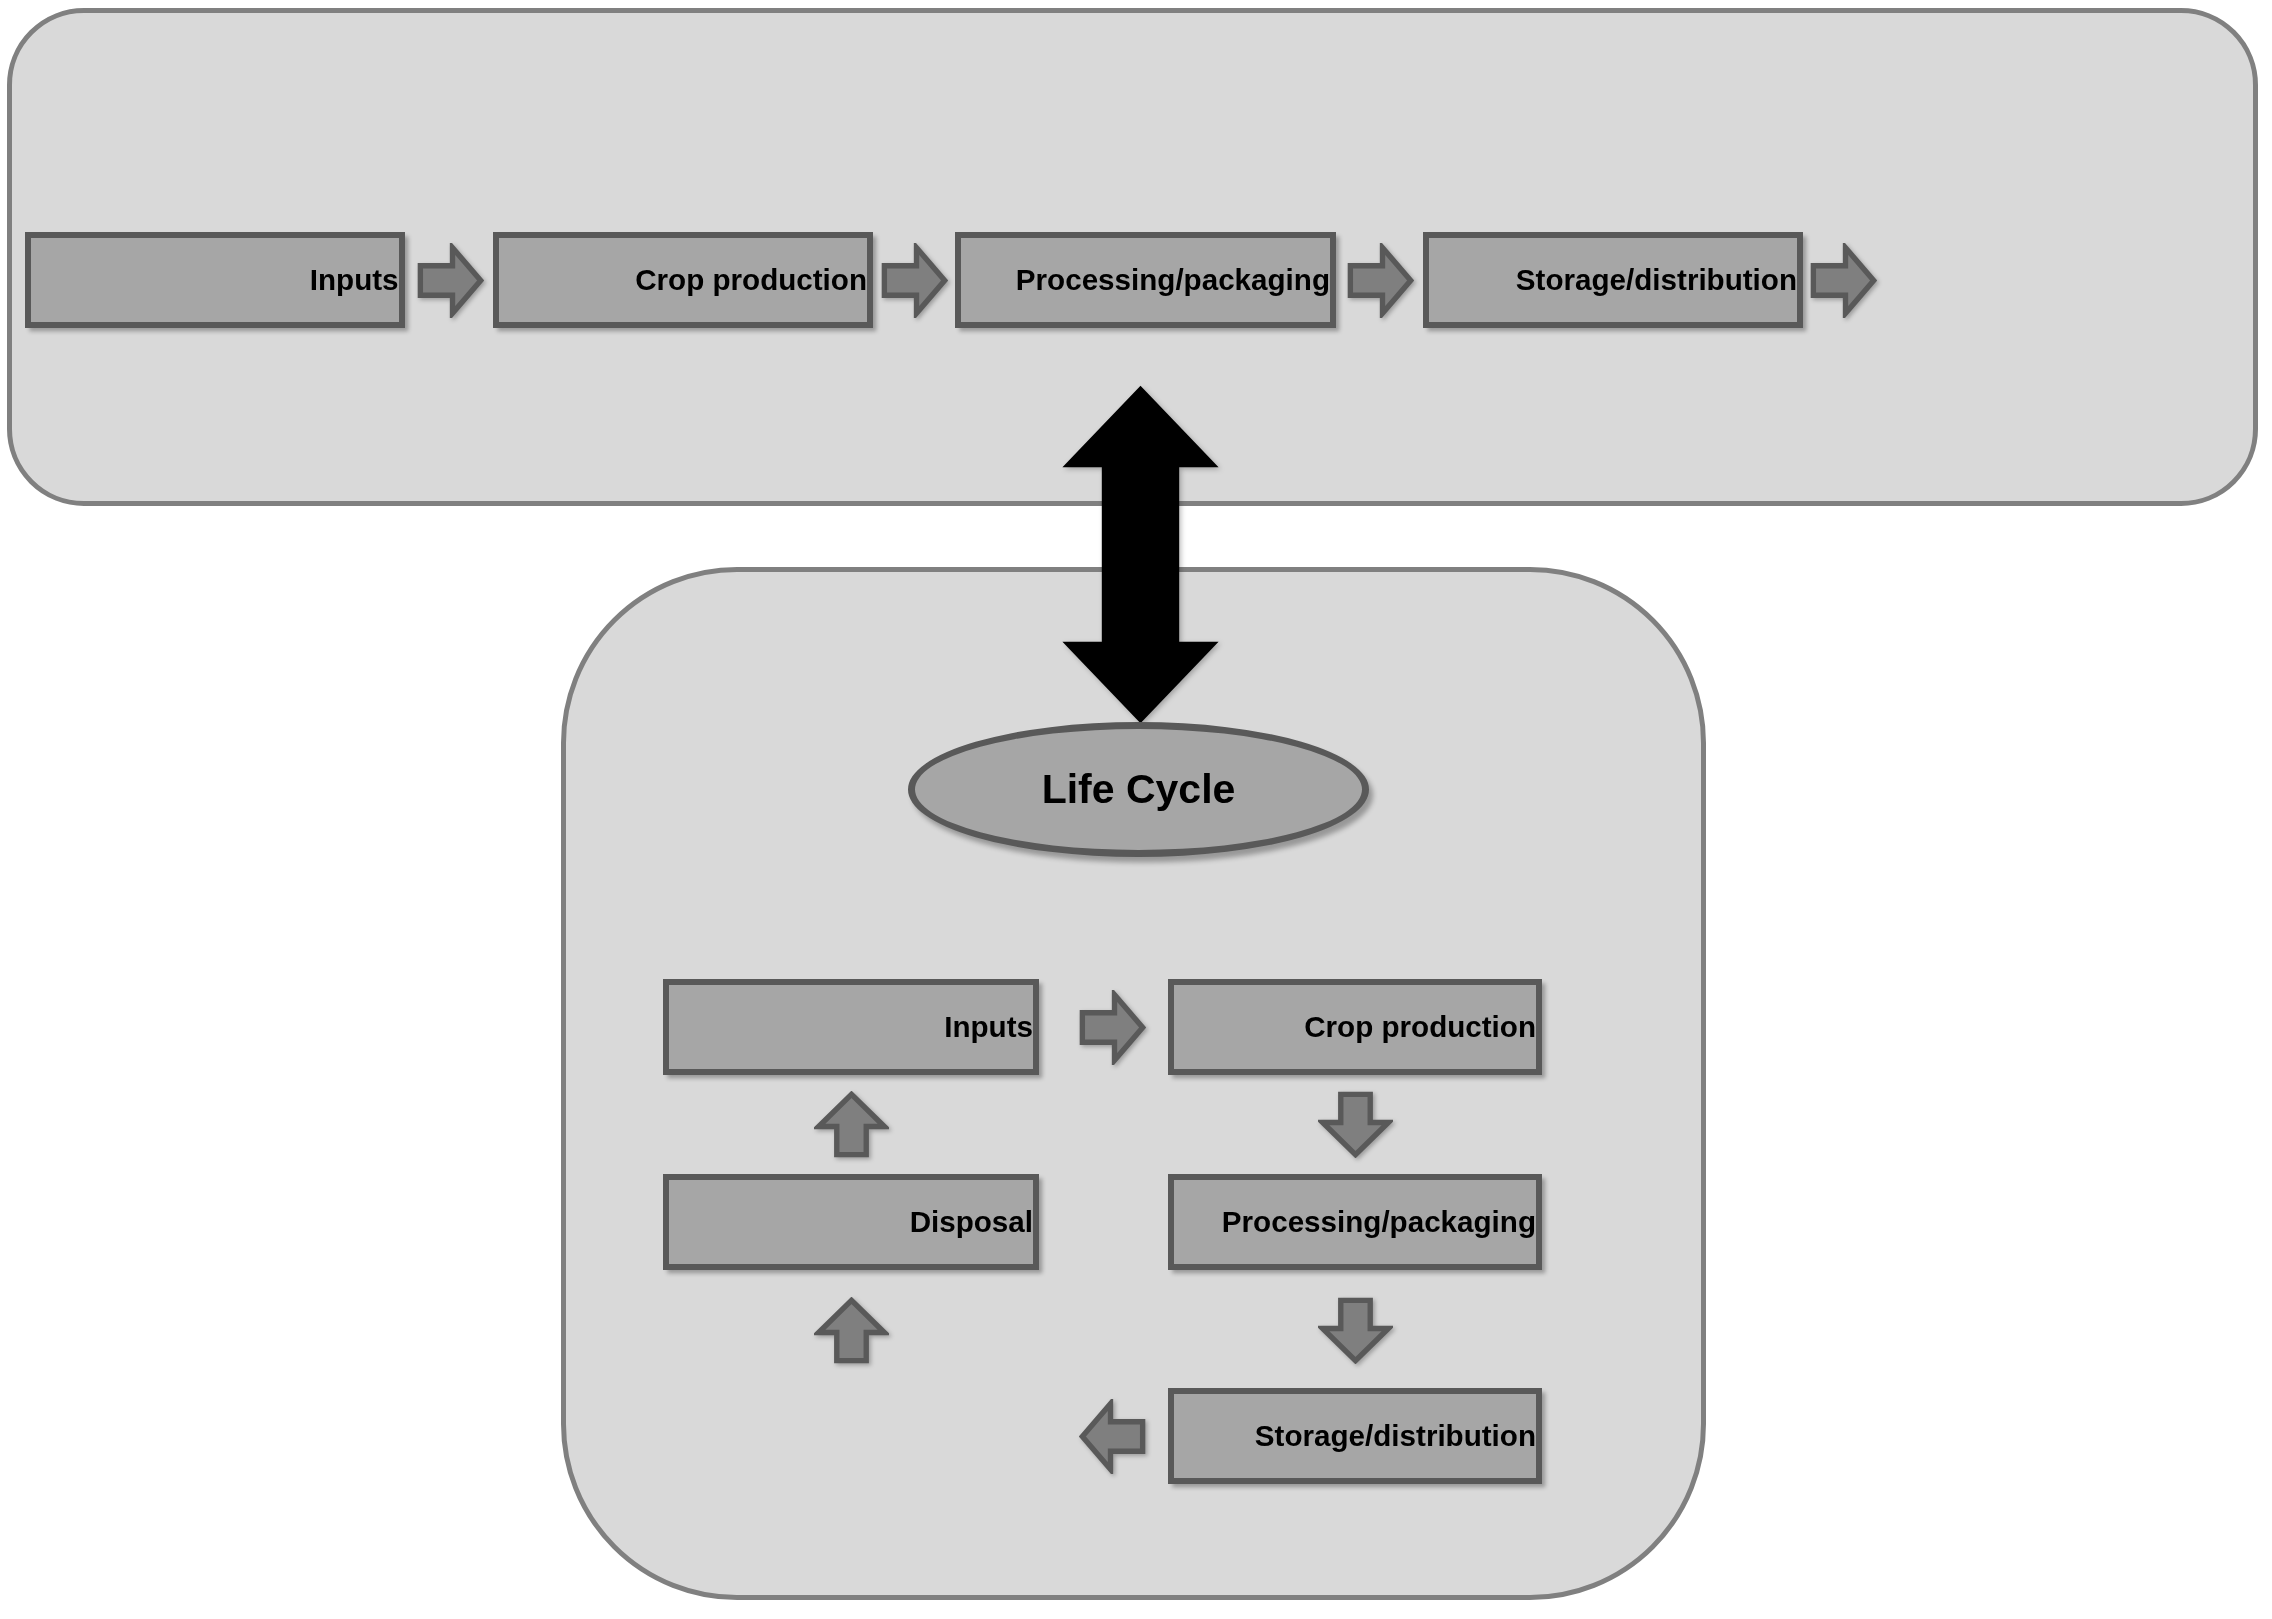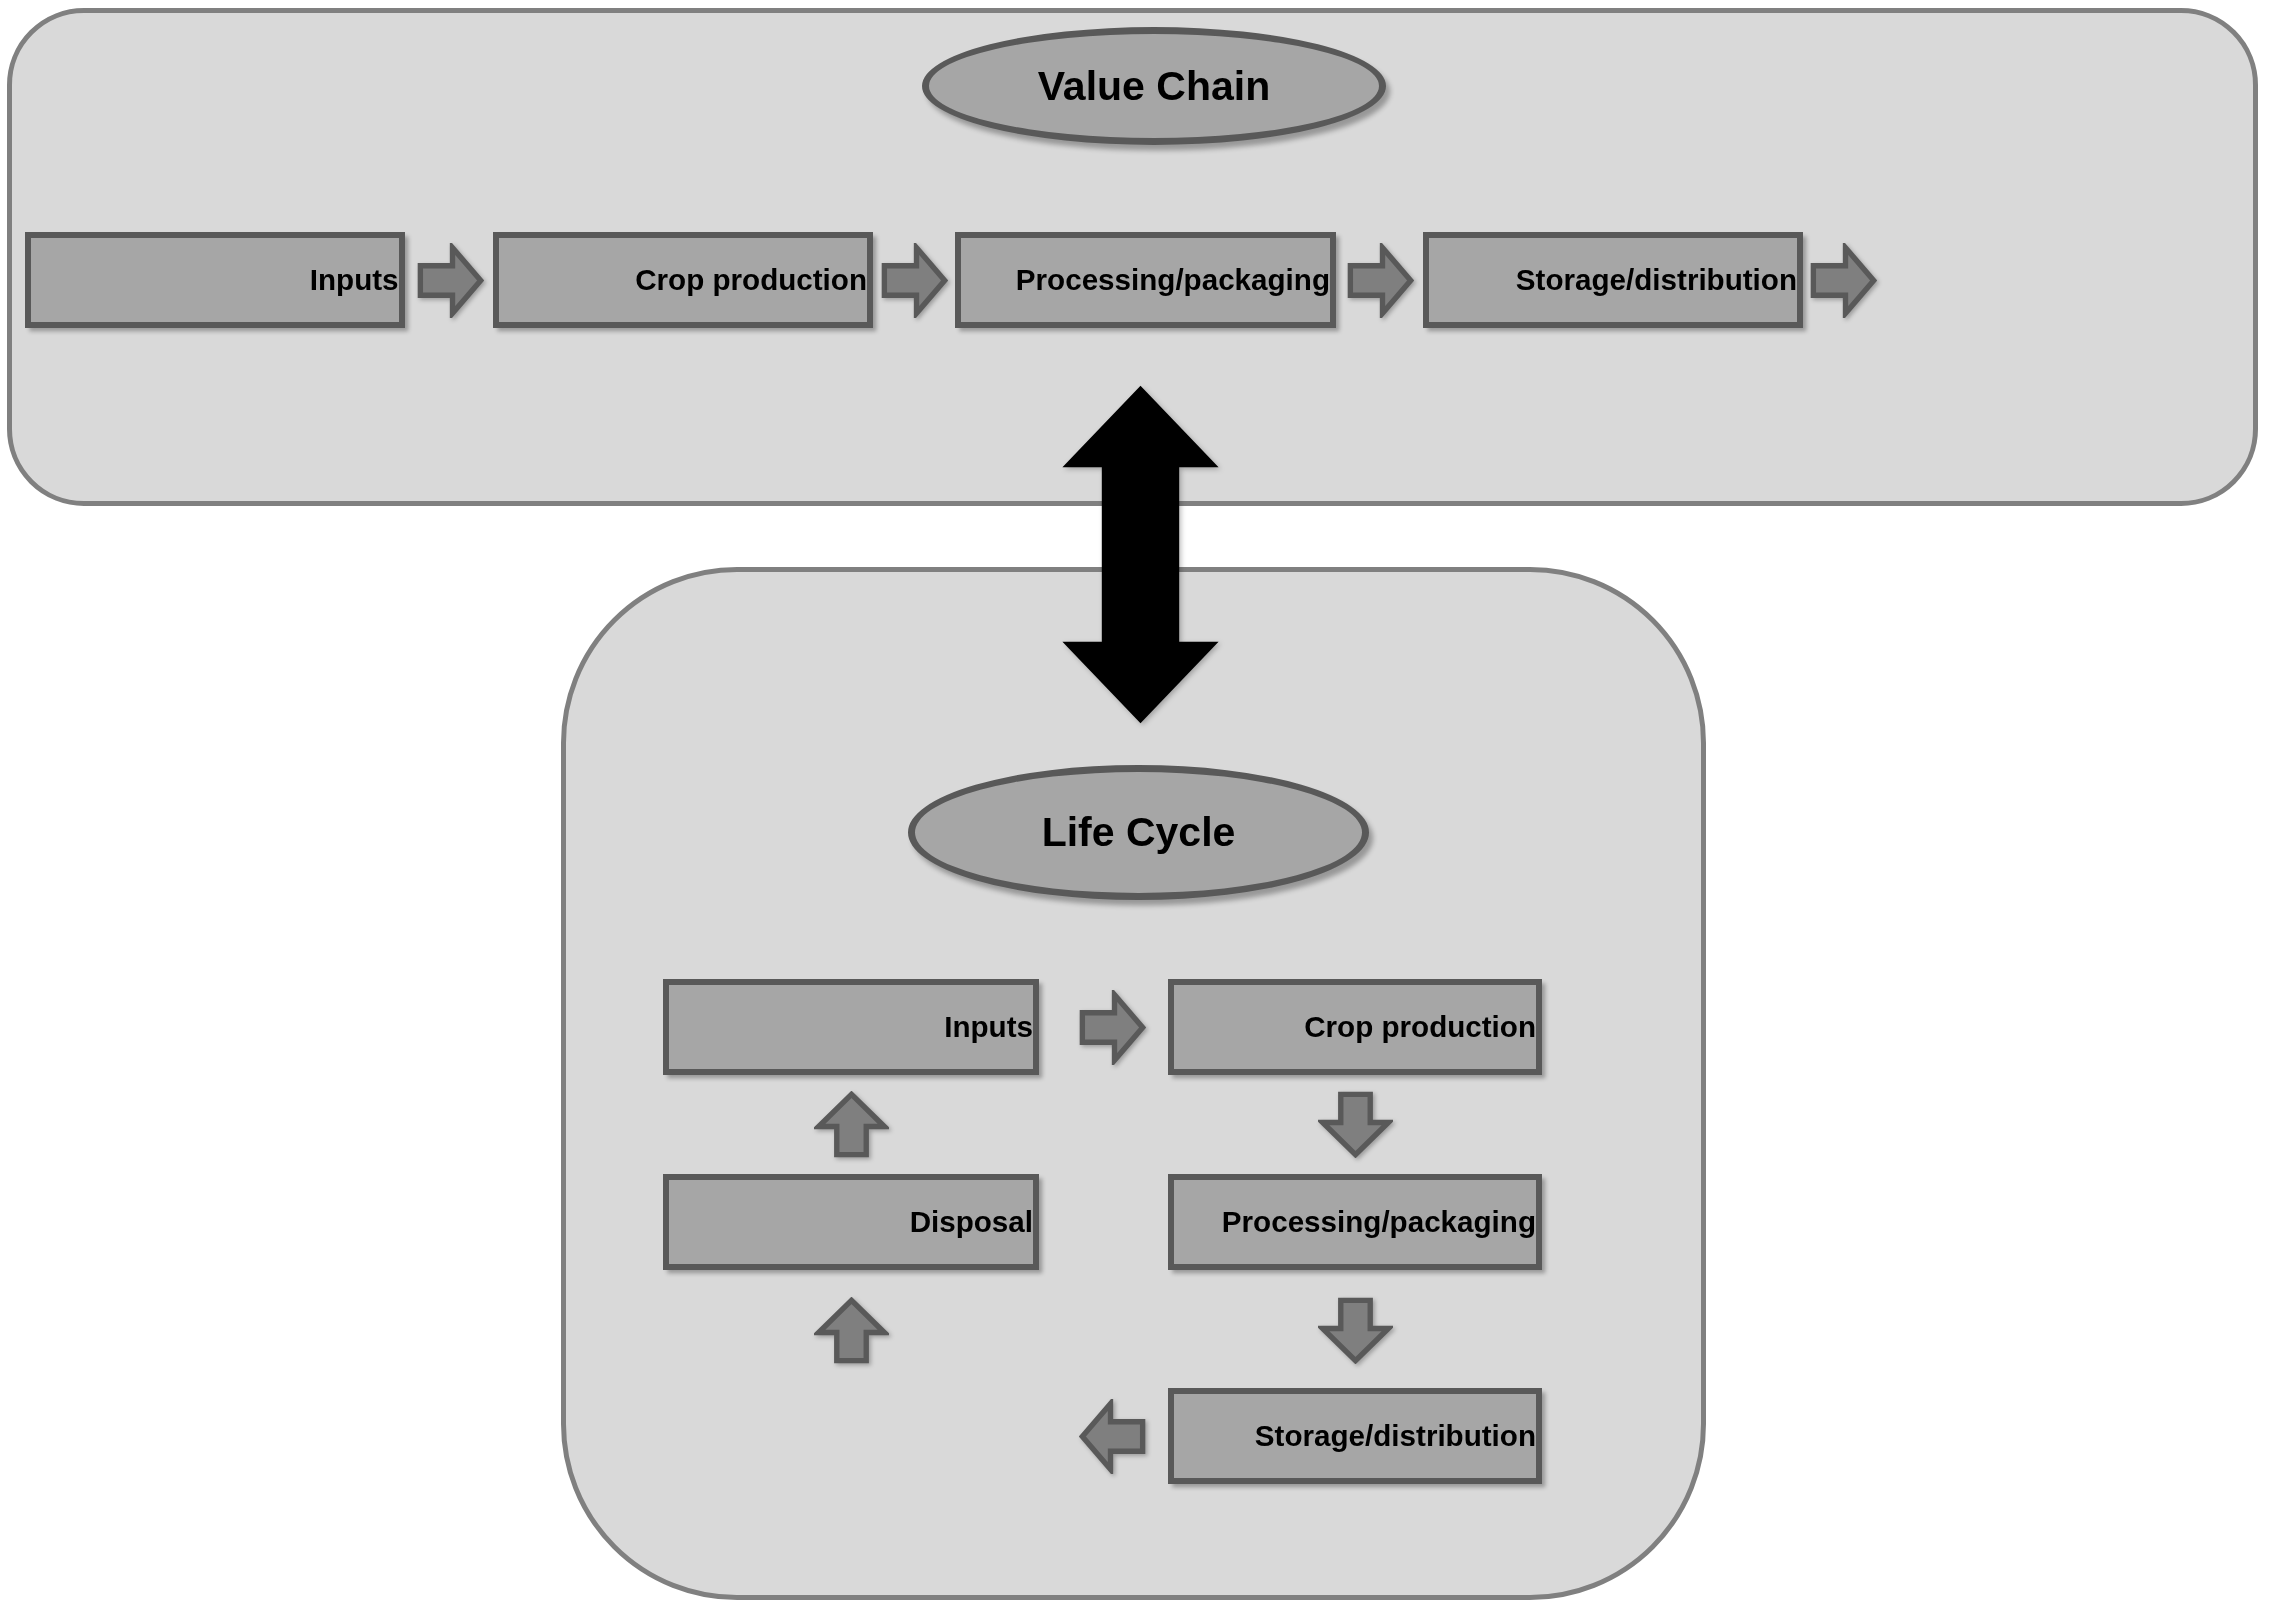--- a/index.html
+++ b/index.html
@@ -82,23 +82,20 @@
     fill: var(--connector-fill, #000000);
   }
 </style>
 </head>
 <body>
 
 <div class="stage">
 
   <section class="panel top-panel"></section>
 
-  <div class="ellipse" style="left:922px; top:27px; width:464px; height:118px;">
-    <span>Value Chain</span>
-  </div>
 
   <div class="node" style="left:24.6px; top:232px; width:380px;">
     <span>Inputs</span>
   </div>
 
   <svg class="block-arrow" style="left:417px; top:243px;" width="67" height="75" viewBox="0 0 100 112">
     <polygon points="5,34 53,34 53,7 95,56 53,105 53,78 5,78"></polygon>
   </svg>
 
   <div class="node" style="left:493px; top:232px; width:380px;">
@@ -125,21 +122,21 @@
     <polygon points="5,34 53,34 53,7 95,56 53,105 53,78 5,78"></polygon>
   </svg>
 
 
   <section class="panel bottom-panel"></section>
 
   <svg class="connector" style="left:1061px; top:384px;" width="159" height="341" viewBox="0 0 226 484">
     <polygon points="113,2 224,118 168,118 168,366 224,366 113,482 2,366 58,366 58,118 2,118"></polygon>
   </svg>
 
-  <div class="ellipse" style="left:908px; top:765px; width:461px; height:135px;">
+  <div class="ellipse" style="left:908px; top:722px; width:461px; height:135px;">
     <span>Life Cycle</span>
   </div>
 
   <div class="node" style="left:663px; top:979px; width:376px;">
     <span>Inputs</span>
   </div>
 
   <svg class="block-arrow" style="left:1079px; top:990px;" width="67" height="75" viewBox="0 0 100 112">
     <polygon points="5,34 53,34 53,7 95,56 53,105 53,78 5,78"></polygon>
   </svg>

